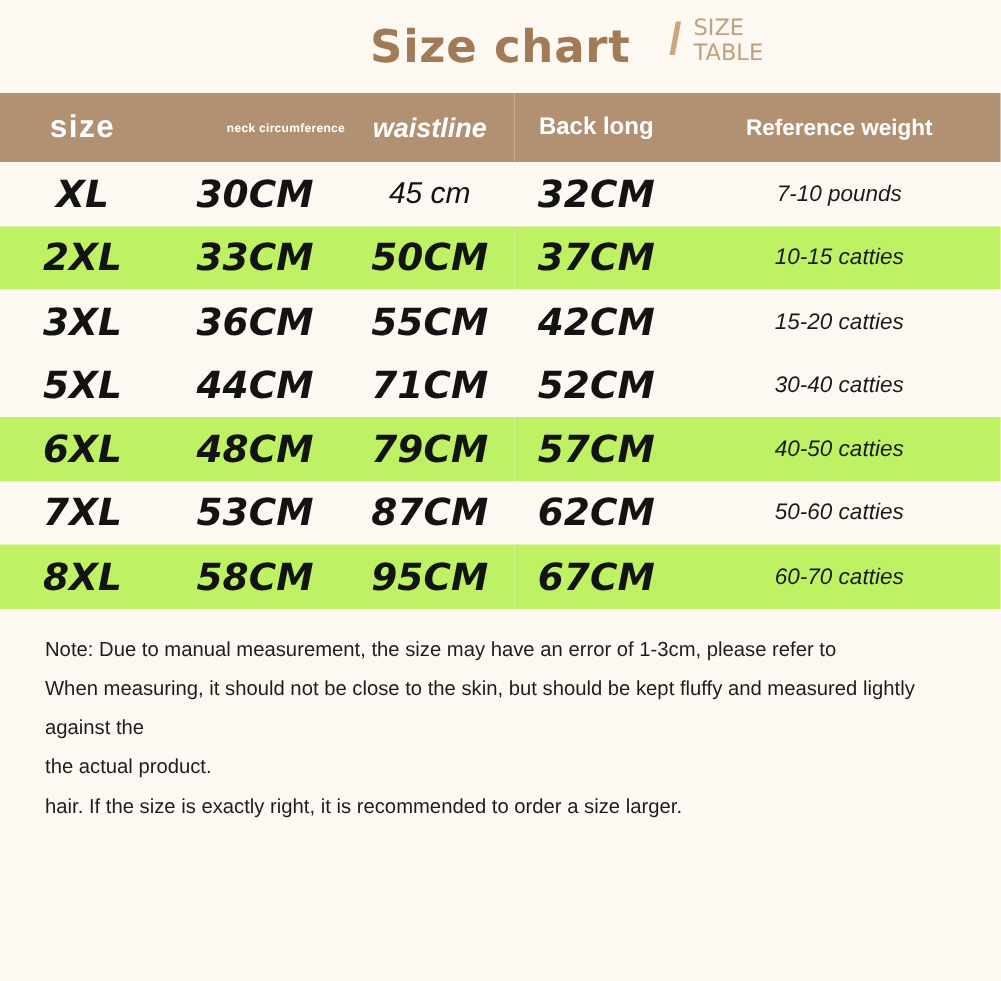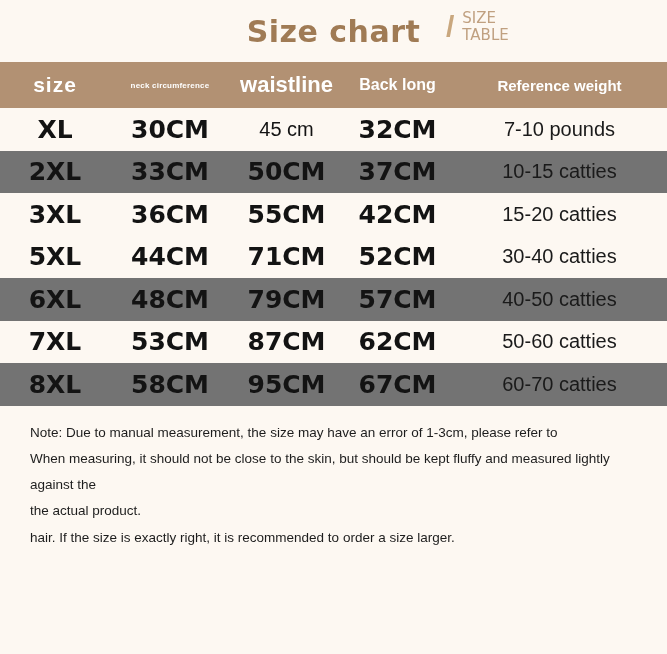--- a/index.html
+++ b/index.html
@@ -73,39 +73,40 @@
 
   thead th {
     background: #b29173;
     color: #ffffff;
     height: 46px;
     font-weight: bold;
     vertical-align: middle;
     padding: 0;
   }
   th.h-size { font-size: 21px; letter-spacing: 1px; }
-  th.h-neck { font-size: 8px; letter-spacing: 0.2px; }
-  th.h-waist { font-size: 22px; }
+  th.h-neck { font-size: 8px; letter-spacing: 0.2px; text-align: right; }
+  th.h-waist { font-size: 18px; font-style: italic; }
   th.h-back { font-size: 16px; text-align: center; }
   th.h-ref { font-size: 15px; }
 
   tbody td {
     height: 42.5px;
     text-align: center;
     vertical-align: middle;
     padding: 0;
     color: #131313;
+    font-style: italic;
   }
   tbody tr.odd td { background: #fdf8f2; }
-  tbody tr.even td { background: #737373; }
+  tbody tr.even td { background: #bef264; }
 
   td.size-cell  { font-size: 25px; font-weight: bold; font-family: "DejaVu Sans", sans-serif; }
   td.val-cell   { font-size: 25px; font-weight: bold; font-family: "DejaVu Sans", sans-serif; }
   td.val-cell.small { font-size: 20px; font-weight: normal; font-family: "Liberation Sans", sans-serif; }
-  td.ref-cell   { font-size: 20px; font-weight: normal; color: #1a1a1a; text-align: center; }
+  td.ref-cell   { font-size: 15px; font-weight: normal; color: #1a1a1a; text-align: center; }
 
   
   .notes {
     padding: 14px 30px 0 30px;
     color: #1d1d1d;
     font-size: 13.5px;
     line-height: 1.95;
   }
   .notes p {
     margin: 0;

